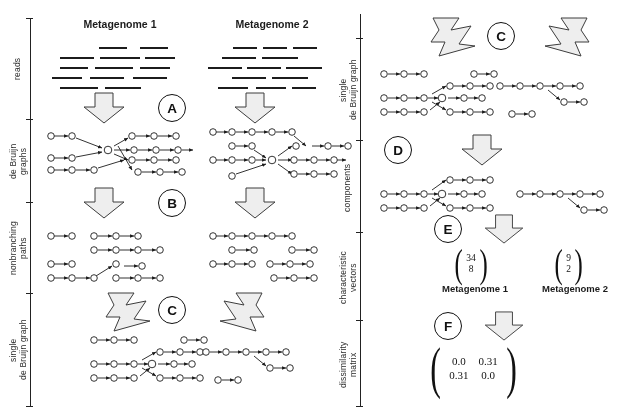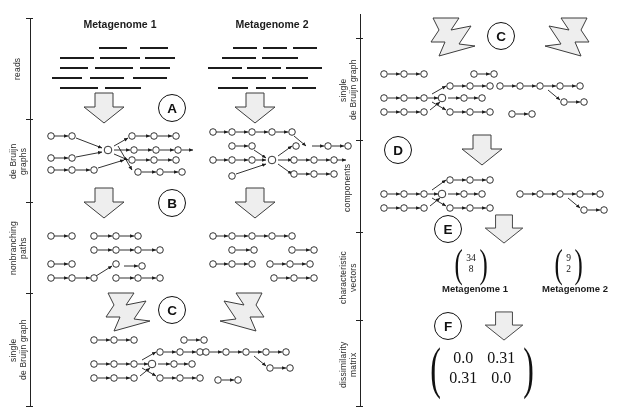--- a/index.html
+++ b/index.html
@@ -41,21 +41,21 @@
   .vec .nums{display:flex;flex-direction:column;align-items:center;
        font-size:9.5px;line-height:11px;color:#111;padding:0 1px;}
   .vec-caption{position:absolute;font-size:9.5px;font-weight:600;
        white-space:nowrap;color:#1b1b1b;text-align:center;}
 
   .matrix{position:absolute;font-family:"Liberation Serif","DejaVu Serif",serif;
        display:flex;align-items:center;}
   .matrix .paren{font-size:58px;line-height:40px;font-weight:300;color:#111;
        transform:scaleX(.55);}
   .matrix .grid{display:grid;grid-template-columns:auto auto;
-       gap:2px 10px;font-size:16px;color:#111;padding:0 4px;text-align:center;}
+       gap:2px 10px;font-size:11px;color:#111;padding:0 4px;text-align:center;}
 </style>
 </head>
 <body>
 
 <div id="root">
 
   <div class="panel" id="left-panel">
 
     <div class="axis-line" style="left:30px;top:18px;height:388px;"></div>
     <div class="axis-tick" style="left:26px;top:18px;"></div>

